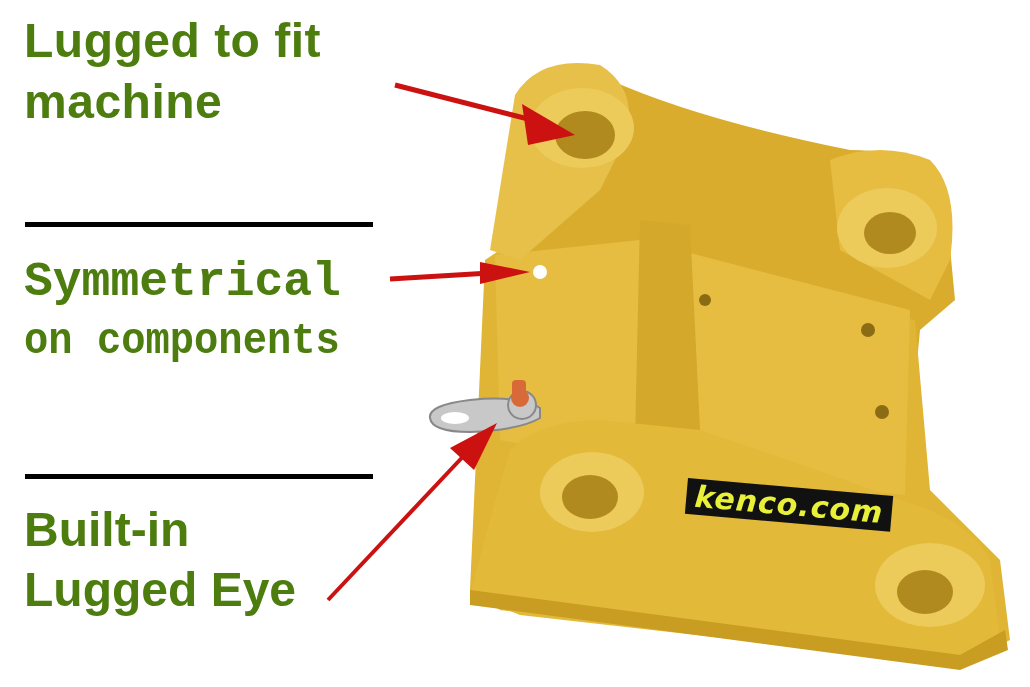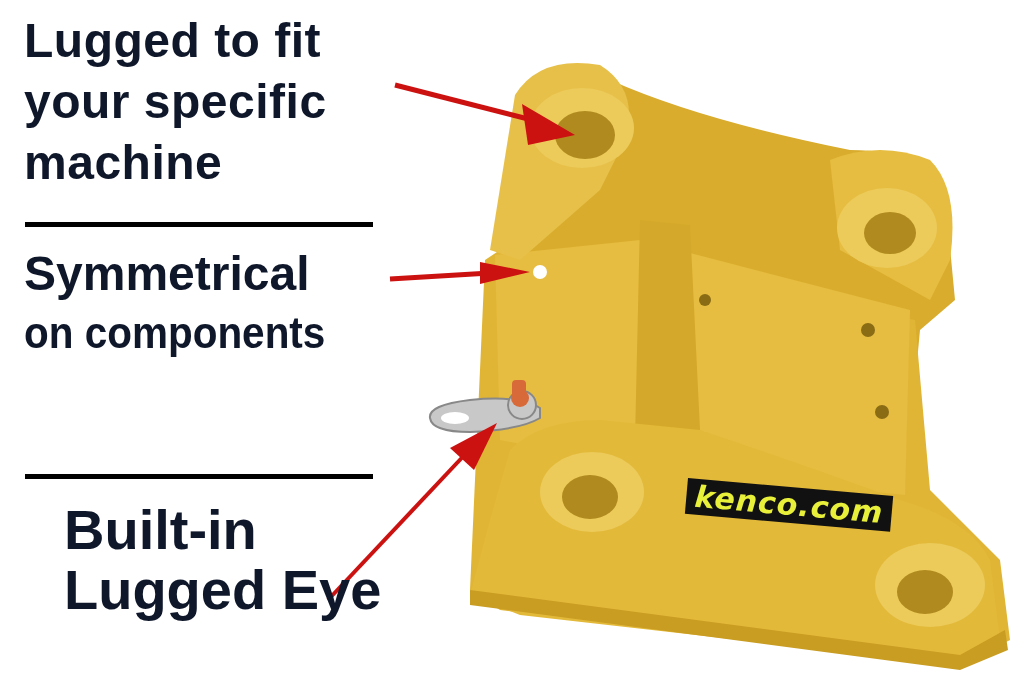--- a/index.html
+++ b/index.html
@@ -1,23 +1,23 @@
 <!DOCTYPE html>
 <html><head>
 <meta charset="utf-8">
 <style>
   html, body { margin:0; padding:0; background:#ffffff; }
   body { width:1030px; height:687px; position:relative; overflow:hidden;
          font-family:"Liberation Sans", sans-serif; }
-  .callout { position:absolute; left:24px; color:#0f172a; font-weight:bold; }
+  .callout { position:absolute; left:24px; color:#4d7c0f; font-weight:bold; }
   .callout .line { display:block; white-space:nowrap; }
   #c1 { top:10px; font-size:48px; line-height:61px; letter-spacing:0.5px; }
-  #c2 { top:244px; font-size:48px; line-height:59px; }
+  #c2 { top:253px; font-size:48px; line-height:59px;font-family:Liberation Mono, monospace; }
   #c2 .line.small { font-size:44px; transform:scaleX(0.92); transform-origin:left; }
-  #c3 { top:500px; font-size:56px; line-height:60px;margin-left:40px; }
+  #c3 { top:500px; font-size:48px; line-height:60px; }
   .rule { position:absolute; left:25px; width:348px; height:5px; background:#000; }
   #r1 { top:222px; } #r2 { top:474px; }
   svg.art { position:absolute; left:0; top:0; }
   .logo { position:absolute; left:688px; top:478px; width:206px; height:36px;
           background:#111; transform:rotate(5deg); transform-origin:left top;
           color:#e8f03a; font-weight:bold; font-style:italic; font-size:30px;
           line-height:36px; text-align:center; letter-spacing:1px;
           font-family:"DejaVu Sans", sans-serif; }
 </style>
 </head>
@@ -64,21 +64,20 @@
     <polygon points="522,104 575,135 528,145" stroke="none"></polygon>
     <line x1="390" y1="279" x2="490" y2="273" stroke-width="5"></line>
     <polygon points="480,262 530,272 480,284" stroke="none"></polygon>
     <line x1="328" y1="600" x2="472" y2="447" stroke-width="4"></line>
     <polygon points="450,448 497,423 474,470" stroke="none"></polygon>
   </g>
 </svg>
 
 <div class="callout" id="c1">
   <span class="line">Lugged to fit</span>
-  <span class="line">your specific</span>
   <span class="line">machine</span>
 </div>
 <div class="rule" id="r1"></div>
 <div class="callout" id="c2">
   <span class="line">Symmetrical</span>
   <span class="line small">on components</span>
 </div>
 <div class="rule" id="r2"></div>
 <div class="callout" id="c3">
   <span class="line">Built-in</span>

